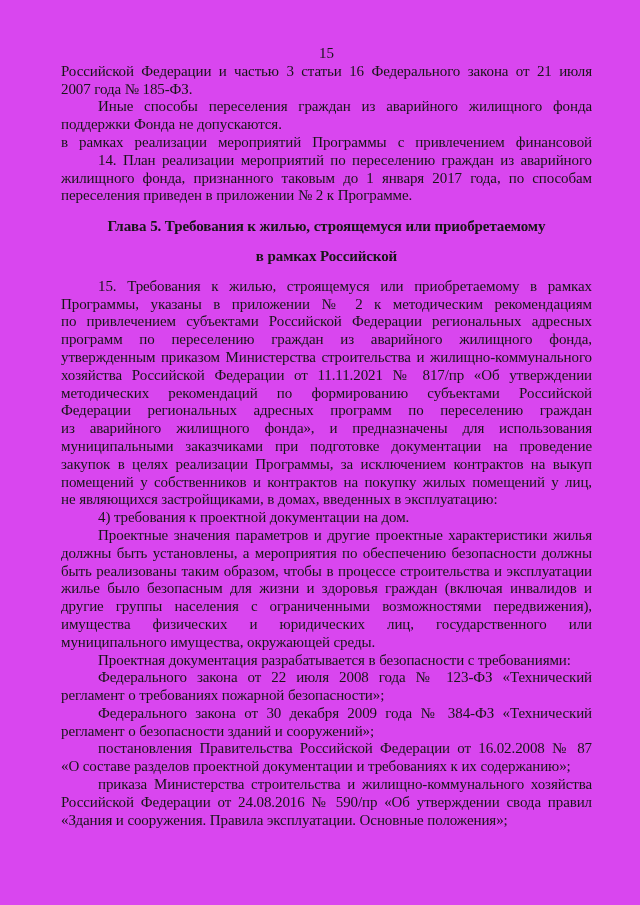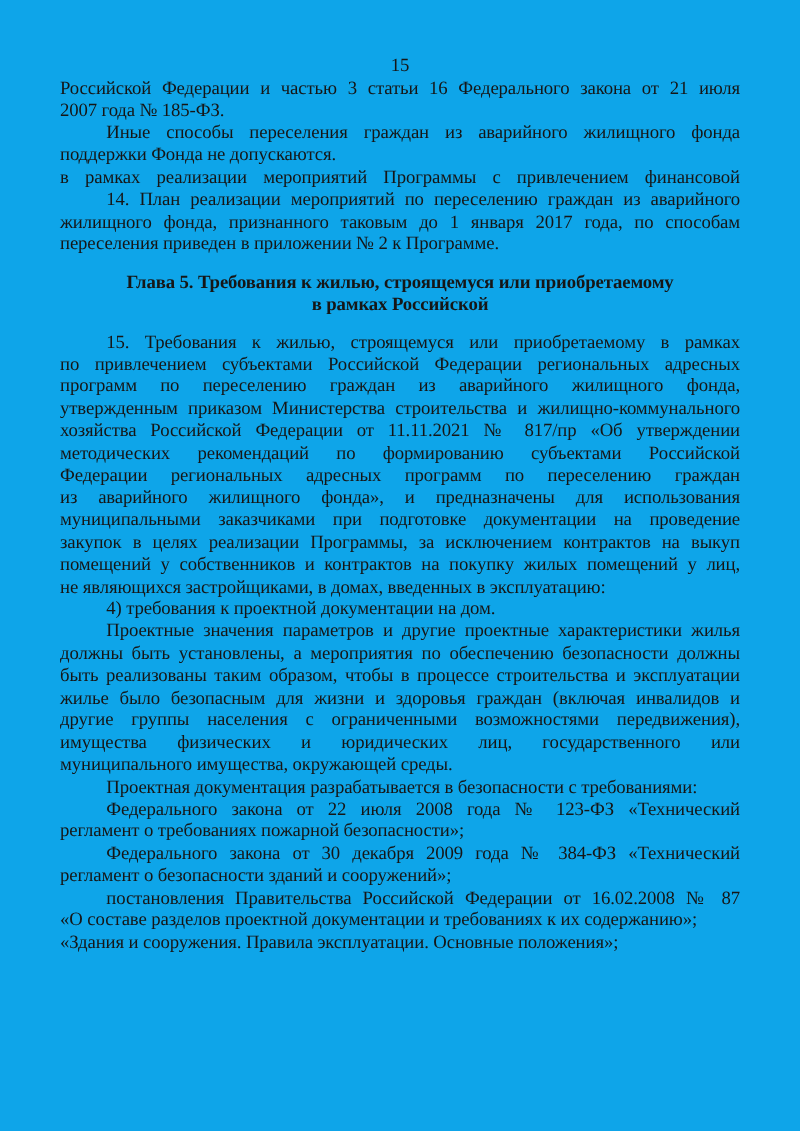--- a/index.html
+++ b/index.html
@@ -11,22 +11,22 @@
     width: 640px;
     height: 905px;
     overflow: hidden;
     font-family: "Liberation Serif", "DejaVu Serif", serif;
     color: #161616;
   }
   .page {
     box-sizing: border-box;
     width: 640px;
     height: 905px;
-    padding: 45px 48px 0 48px;
-    background: #0ea5e9;
+    padding: 45px 48px 0 61px;
+    background: #d946ef;
   }
   .page-number {
     font-size: 15px;
     line-height: 17.8px;
     text-align: center;
   }
   .line {
     font-size: 15px;
     line-height: 17.8px;
     letter-spacing: -0.1px;
@@ -41,20 +41,21 @@
     text-indent: 37px;
   }
   .block.heading {
     margin: 13px 0 12px 0;
   }
   .block.heading .line {
     font-weight: 700;
     text-align: center;
     text-align-last: center;
     text-indent: 0;
+    margin-top: 12px;
   }
 </style>
 </head>
 <body>
 
 <div class="page">
   <div class="page-number">15</div>
   <div id="doc-body">
       <div class="block paragraph">
         <div class="line just">Российской Федерации и частью 3 статьи 16 Федерального закона от 21 июля</div>
@@ -69,20 +70,21 @@
         <div class="line first just">14. План реализации мероприятий по переселению граждан из аварийного</div>
         <div class="line just">жилищного фонда, признанного таковым до 1 января 2017 года, по способам</div>
         <div class="line">переселения приведен в приложении № 2 к Программе.</div>
       </div>
       <div class="block heading">
         <div class="line">Глава 5. Требования к жилью, строящемуся или приобретаемому</div>
         <div class="line">в рамках Российской</div>
       </div>
       <div class="block paragraph">
         <div class="line first just">15. Требования к жилью, строящемуся или приобретаемому в рамках</div>
+        <div class="line just">Программы, указаны в приложении № 2 к методическим рекомендациям</div>
         <div class="line just">по привлечением субъектами Российской Федерации региональных адресных</div>
         <div class="line just">программ по переселению граждан из аварийного жилищного фонда,</div>
         <div class="line just">утвержденным приказом Министерства строительства и жилищно-коммунального</div>
         <div class="line just">хозяйства Российской Федерации от 11.11.2021 № 817/пр «Об утверждении</div>
         <div class="line just">методических рекомендаций по формированию субъектами Российской</div>
         <div class="line just">Федерации региональных адресных программ по переселению граждан</div>
         <div class="line just">из аварийного жилищного фонда», и предназначены для использования</div>
         <div class="line just">муниципальными заказчиками при подготовке документации на проведение</div>
         <div class="line just">закупок в целях реализации Программы, за исключением контрактов на выкуп</div>
         <div class="line just">помещений у собственников и контрактов на покупку жилых помещений у лиц,</div>
@@ -109,16 +111,18 @@
       </div>
       <div class="block paragraph">
         <div class="line first just">Федерального закона от 30 декабря 2009 года № 384-ФЗ «Технический</div>
         <div class="line">регламент о безопасности зданий и сооружений»;</div>
       </div>
       <div class="block paragraph">
         <div class="line first just">постановления Правительства Российской Федерации от 16.02.2008 № 87</div>
         <div class="line">«О составе разделов проектной документации и требованиях к их содержанию»;</div>
       </div>
       <div class="block paragraph">
+        <div class="line first just">приказа Министерства строительства и жилищно-коммунального хозяйства</div>
+        <div class="line just">Российской Федерации от 24.08.2016 № 590/пр «Об утверждении свода правил</div>
         <div class="line">«Здания и сооружения. Правила эксплуатации. Основные положения»;</div>
       </div>
     </div>
 </div>
 
 </body></html>

